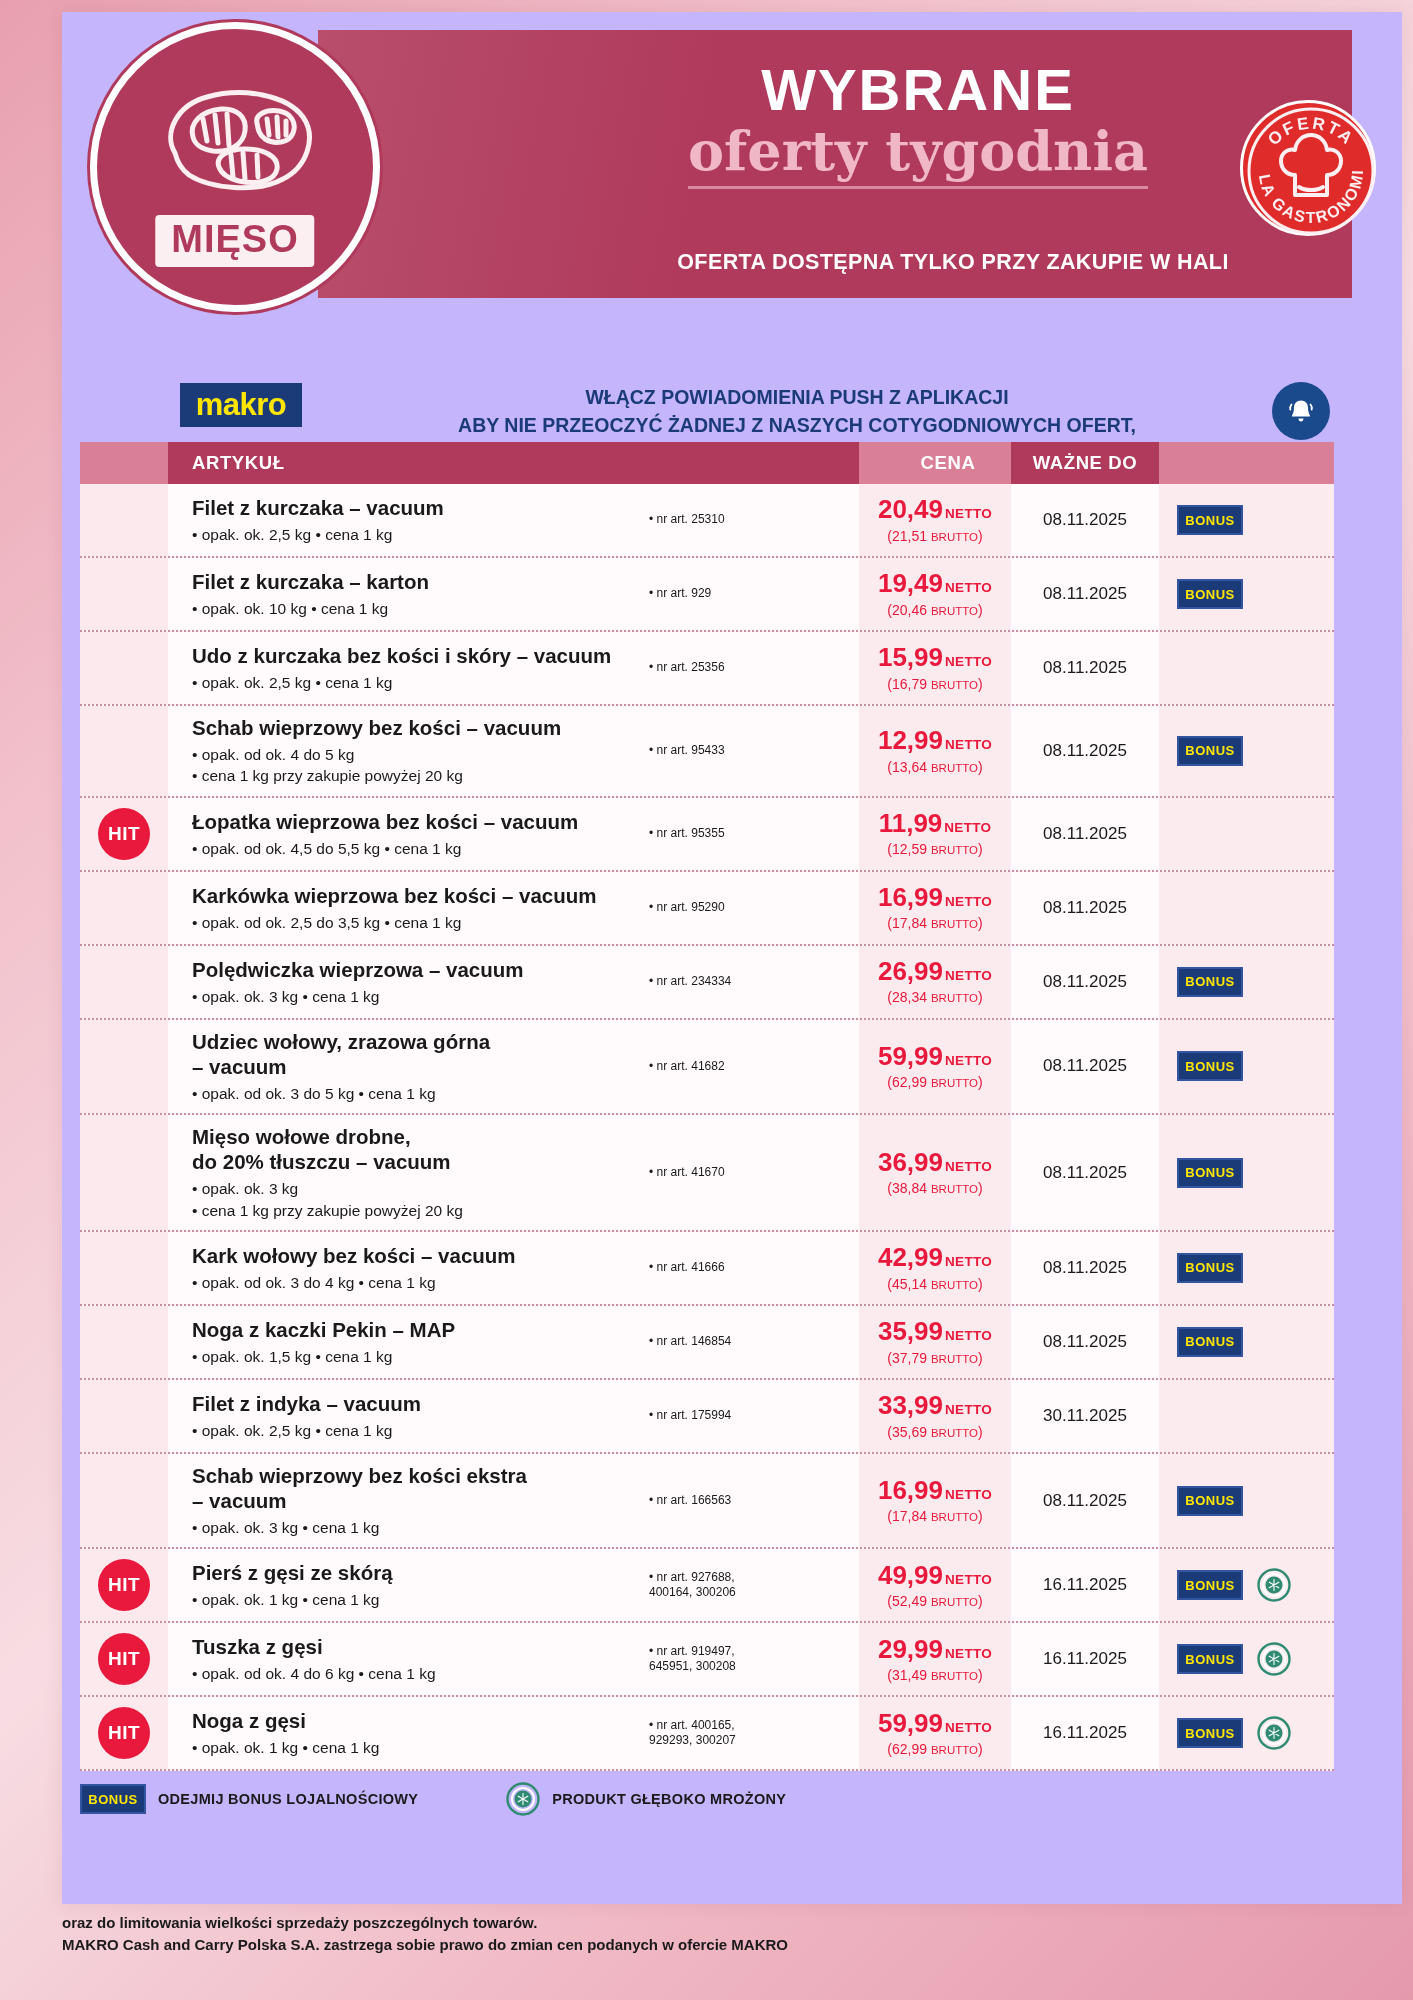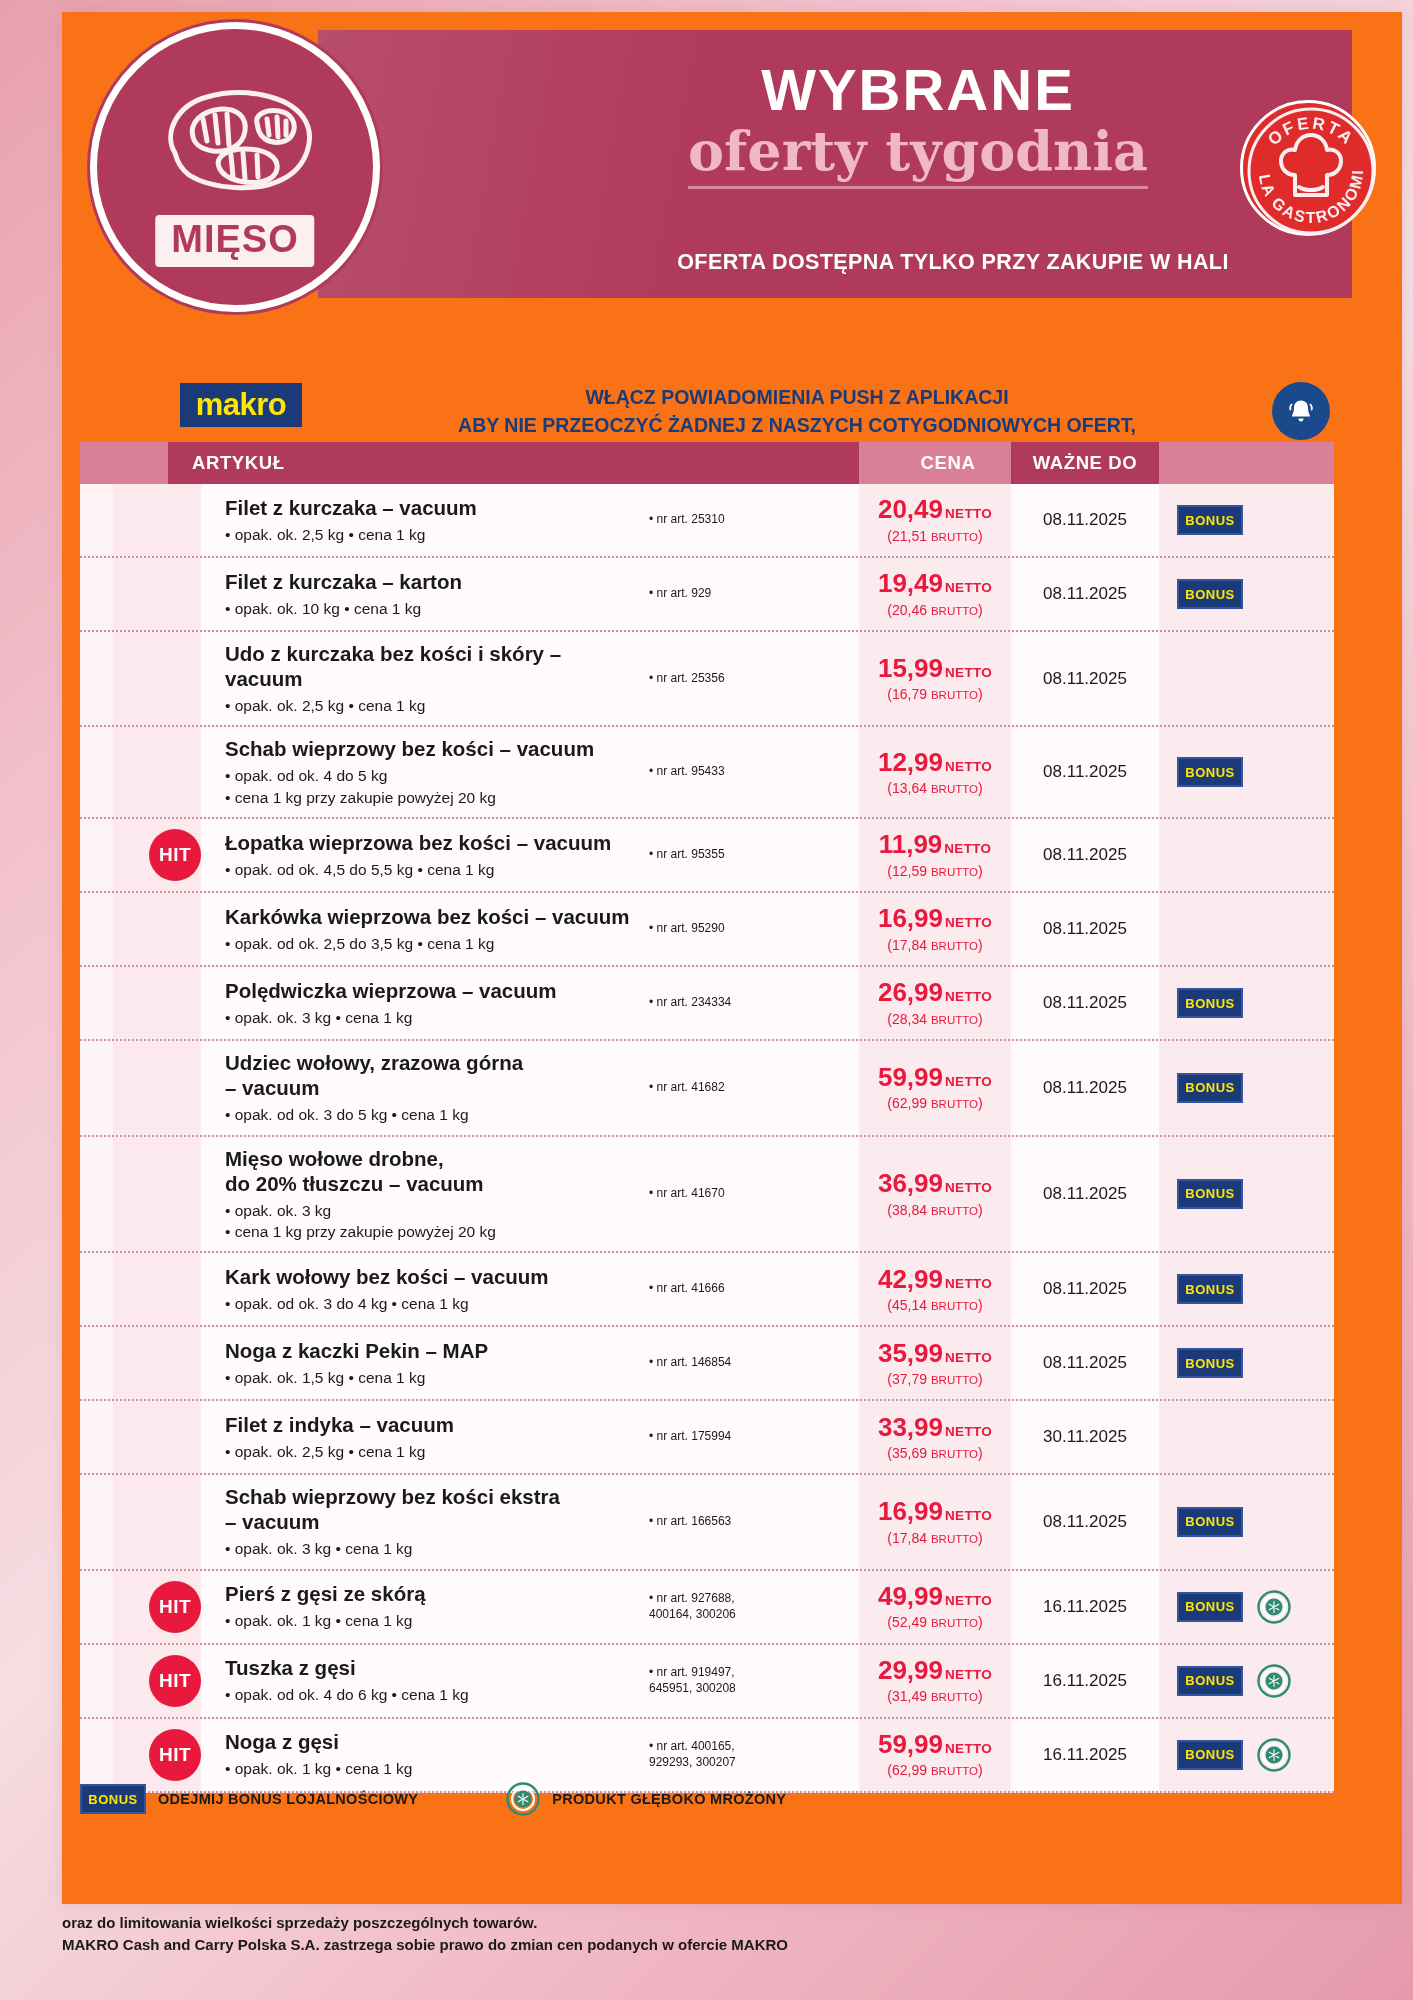--- a/index.html
+++ b/index.html
@@ -12,21 +12,21 @@
     position: relative;
     overflow: hidden;
   }
 
   .page-card {
     position: absolute;
     left: 62px;
     top: 12px;
     width: 1340px;
     height: 1892px;
-    background: #f97316;
+    background: #c4b5fd;
     box-shadow: 0 0 18px rgba(150,60,80,0.12);
   }
 
   
   .header-band {
     position: absolute;
     left: 256px;
     top: 18px;
     width: 1034px;
     height: 268px;
@@ -195,23 +195,22 @@
     display: flex;
     align-items: stretch;
     border-bottom: 2px dotted #c98fa0;
     background: #fdf2f4;
     min-height: 74px;
   }
   .row:last-child { border-bottom: 2px dotted #c98fa0; }
 
   .cell-hit {
     width: 88px;
-    display: flex; align-items: center; justify-content: flex-end;
+    display: flex; align-items: center; justify-content: center;
     background: #fbe9ed;
-    margin-left: 33px;
   }
   .hit-badge {
     width: 52px; height: 52px;
     border-radius: 50%;
     background: #e8193c;
     color: #ffffff;
     font-size: 19px;
     font-weight: bold;
     display: flex; align-items: center; justify-content: center;
     letter-spacing: 0.4px;

